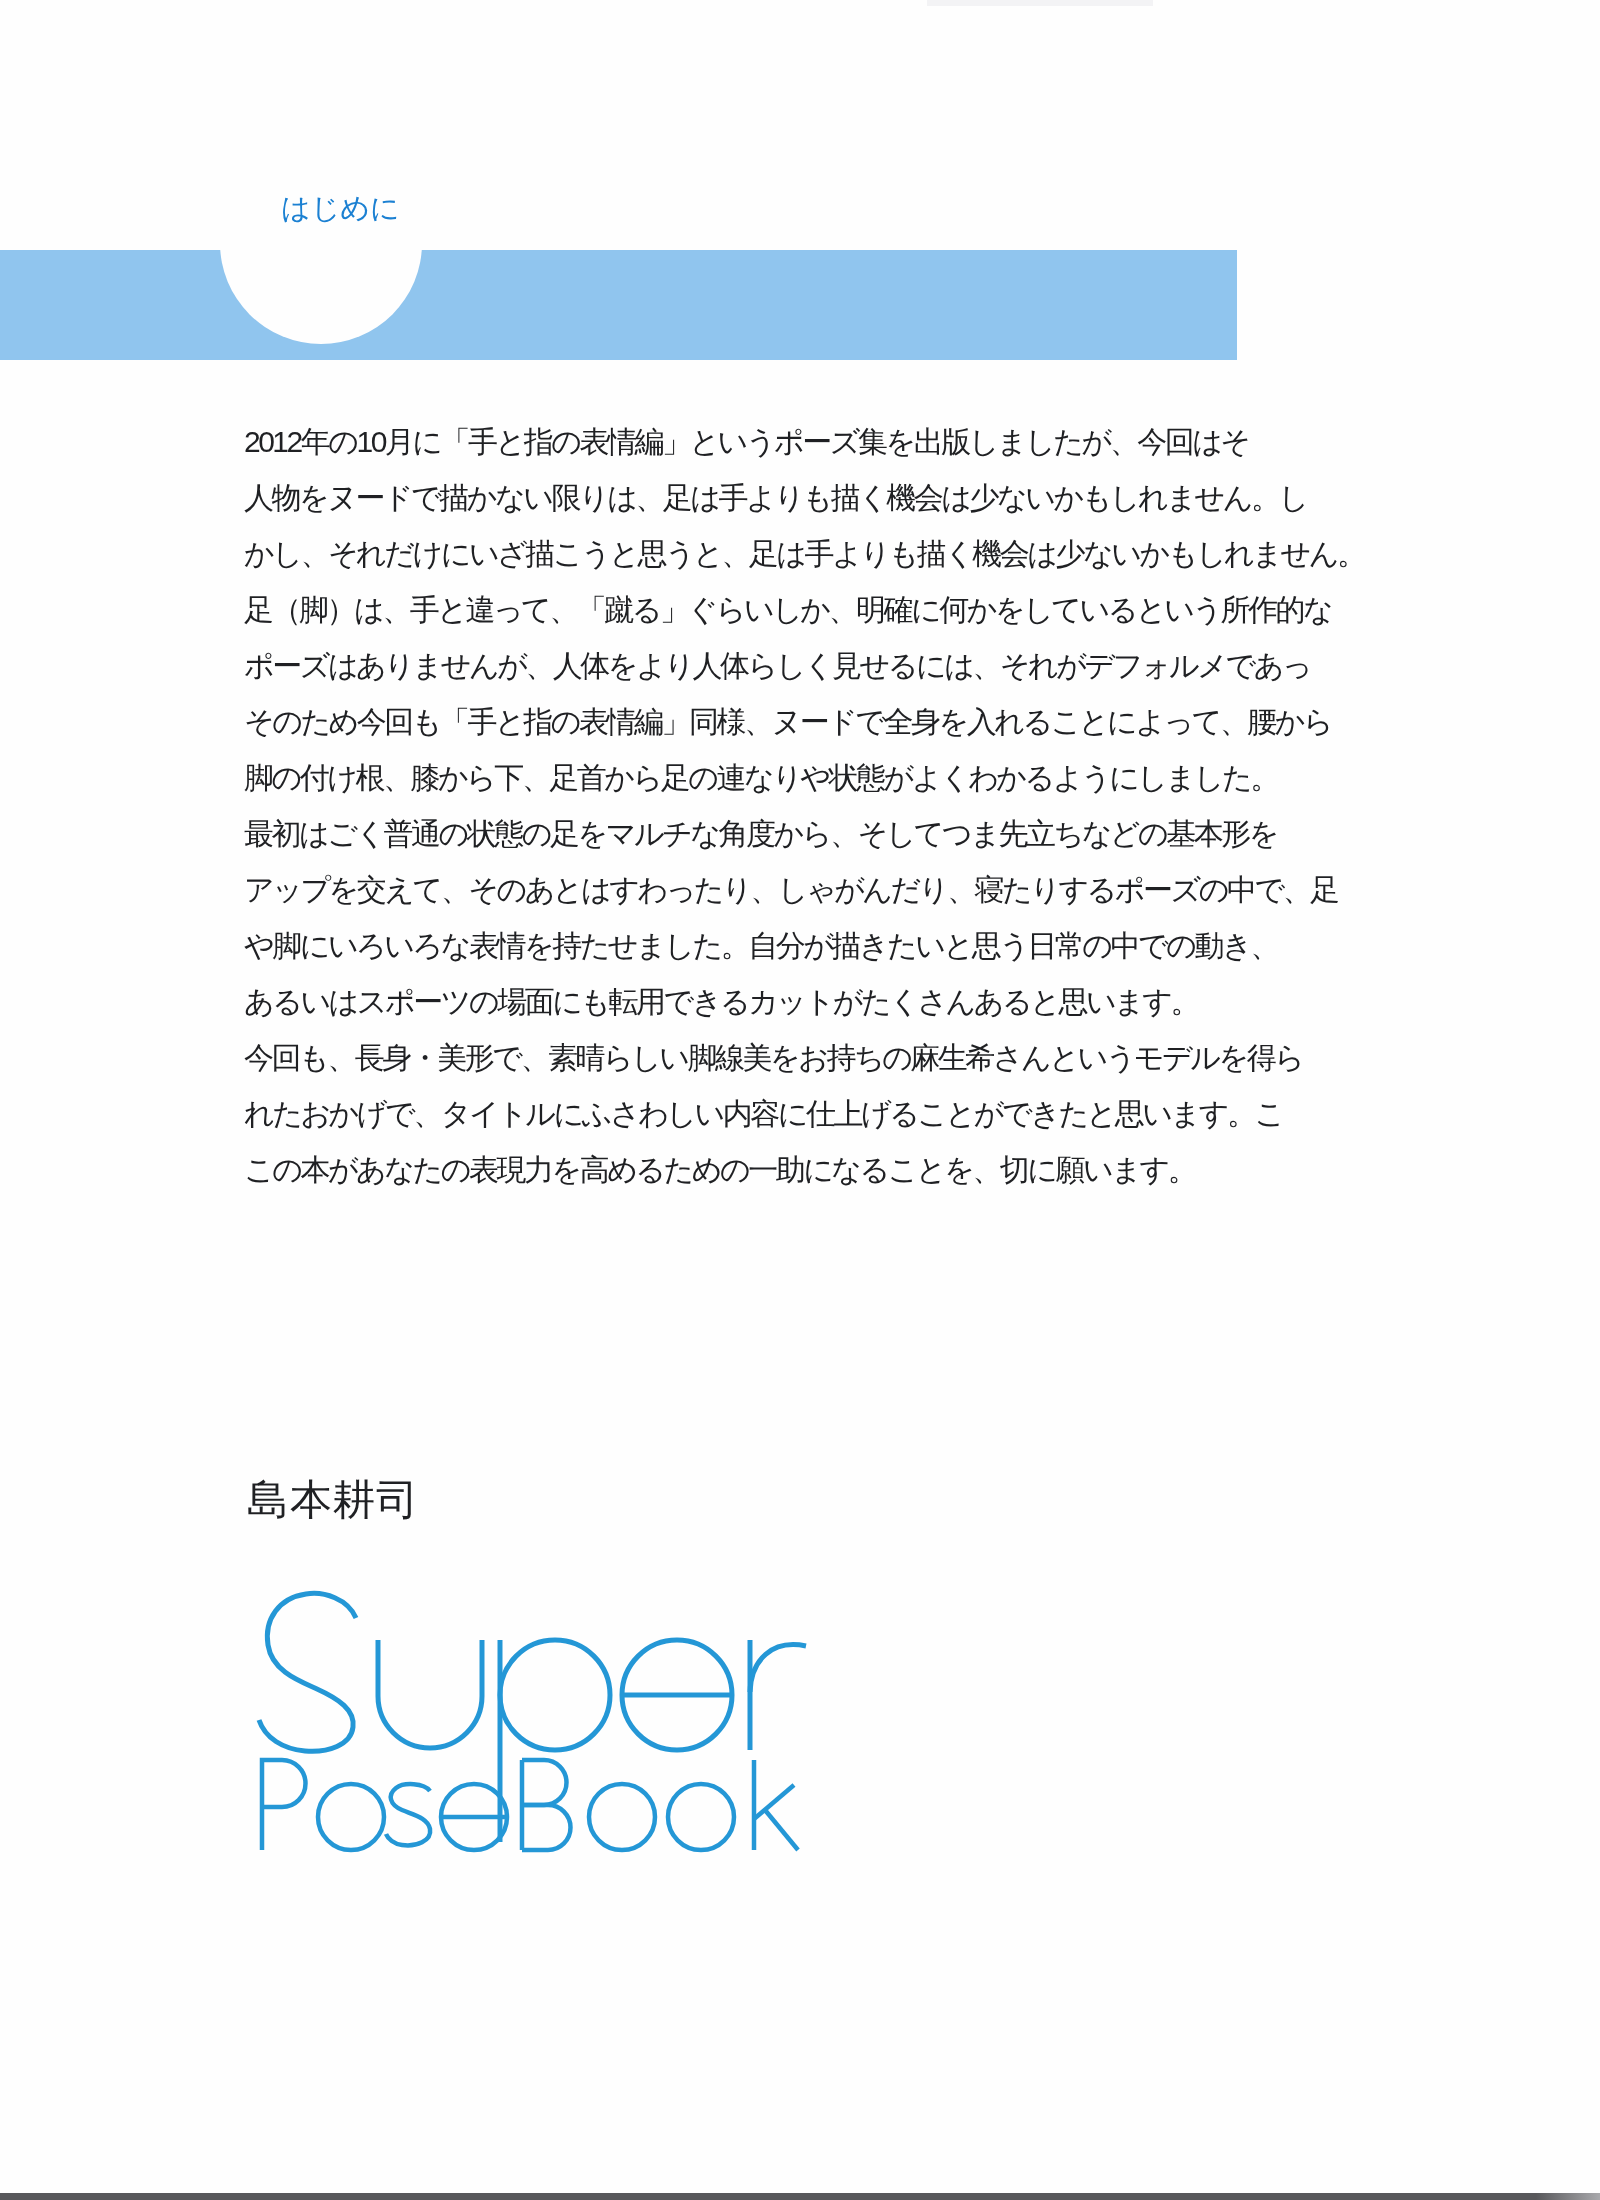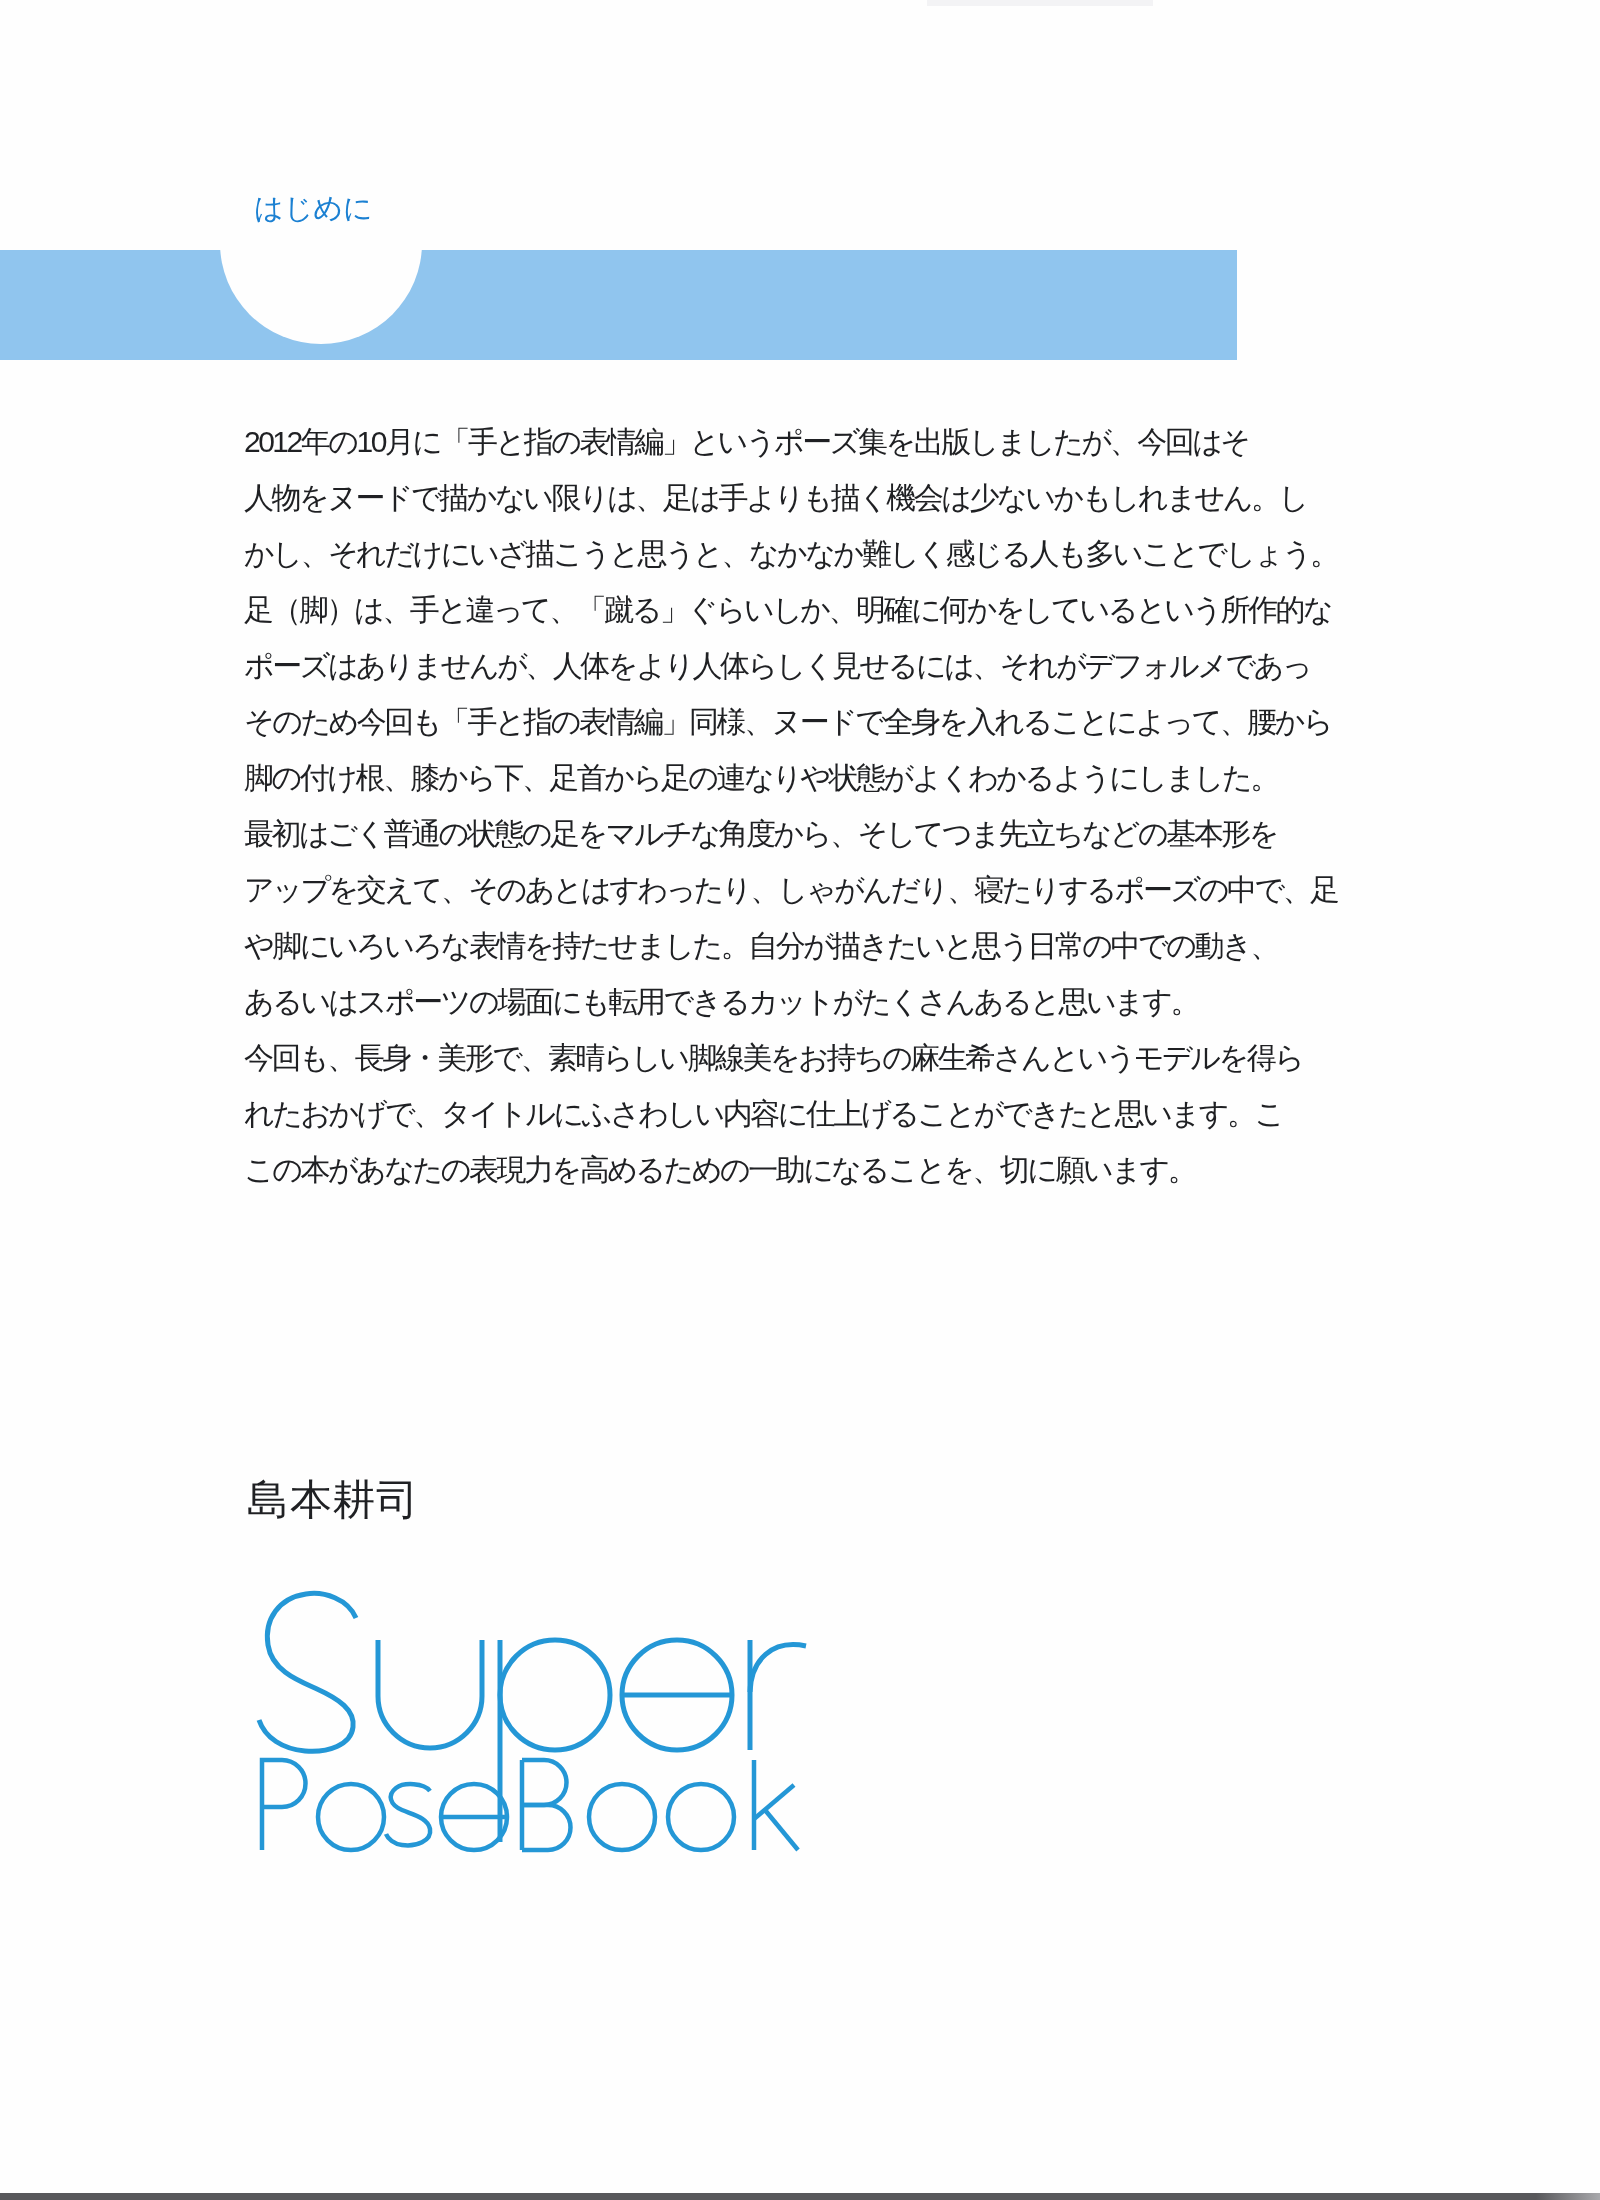--- a/index.html
+++ b/index.html
@@ -22,21 +22,21 @@
   }
   .band{
     position:absolute;left:0;top:250px;width:1237px;height:110px;
     background:var(--band);
   }
   .circle-cut{
     position:absolute;left:220px;top:142px;width:202px;height:202px;
     border-radius:50%;background:#FEFEFE;
   }
   .page-title{
-    position:absolute;left:254px;top:192px;
+    position:absolute;left:281px;top:192px;
     font-size:29px;line-height:32px;color:var(--heading);
     letter-spacing:0px;font-weight:500;
   }
   .body-text{
     position:absolute;left:244px;top:414px;width:999px;
     color:var(--ink);
     font-size:30px;letter-spacing:-2.5px;
   }
   .body-text .line{
     height:56px;line-height:56px;
@@ -72,21 +72,21 @@
 
 <div class="top-strip"></div>
 
 <div class="band"></div>
 <div class="circle-cut"></div>
 <div class="page-title">はじめに</div>
 
 <div class="body-text">
     <div class="line">2012年の10月に「手と指の表情編」というポーズ集を出版しましたが、今回はそ</div>
     <div class="line">人物をヌードで描かない限りは、足は手よりも描く機会は少ないかもしれません。し</div>
-    <div class="line end">かし、それだけにいざ描こうと思うと、なかなか難しく感じる人も多いことでしょう。</div>
+    <div class="line end">かし、それだけにいざ描こうと思うと、足は手よりも描く機会は少ないかもしれません。</div>
     <div class="line">足（脚）は、手と違って、「蹴る」ぐらいしか、明確に何かをしているという所作的な</div>
     <div class="line">ポーズはありませんが、人体をより人体らしく見せるには、それがデフォルメであっ</div>
     <div class="line">そのため今回も「手と指の表情編」同様、ヌードで全身を入れることによって、腰から</div>
     <div class="line end">脚の付け根、膝から下、足首から足の連なりや状態がよくわかるようにしました。</div>
     <div class="line">最初はごく普通の状態の足をマルチな角度から、そしてつま先立ちなどの基本形を</div>
     <div class="line">アップを交えて、そのあとはすわったり、しゃがんだり、寝たりするポーズの中で、足</div>
     <div class="line">や脚にいろいろな表情を持たせました。自分が描きたいと思う日常の中での動き、</div>
     <div class="line end">あるいはスポーツの場面にも転用できるカットがたくさんあると思います。</div>
     <div class="line">今回も、長身・美形で、素晴らしい脚線美をお持ちの麻生希さんというモデルを得ら</div>
     <div class="line">れたおかげで、タイトルにふさわしい内容に仕上げることができたと思います。こ</div>

